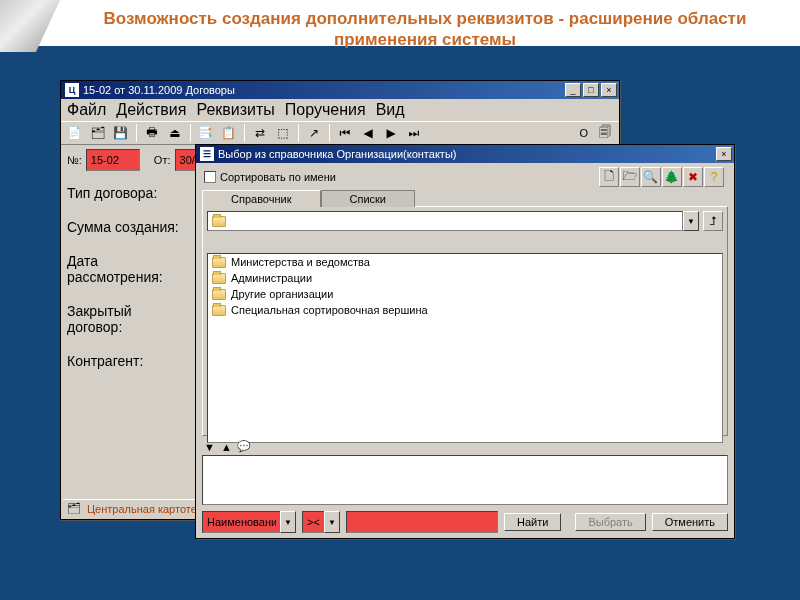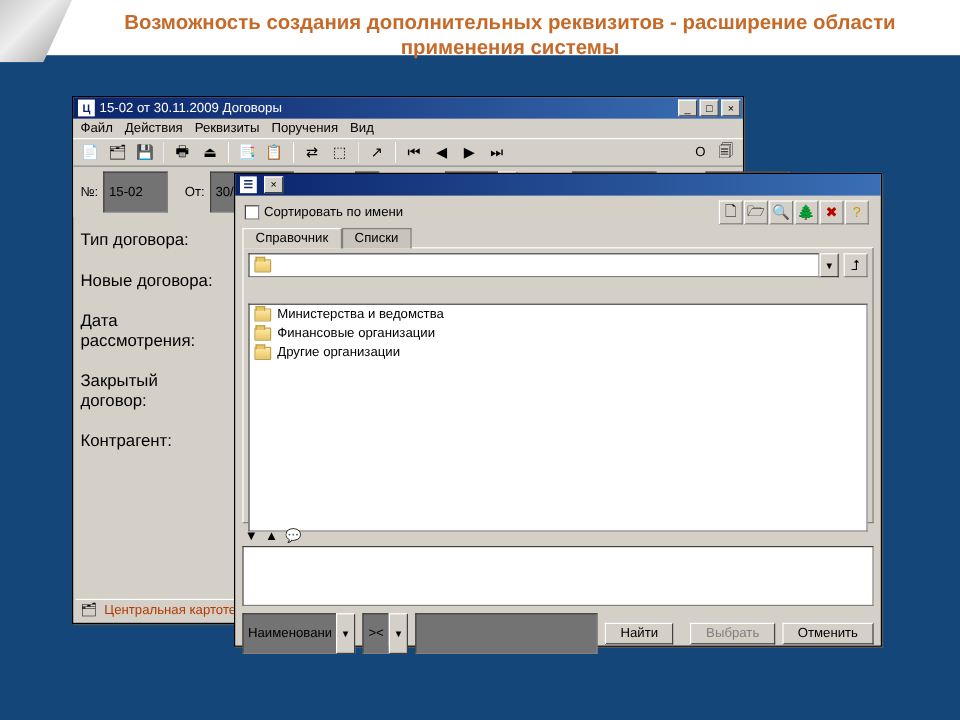--- a/index.html
+++ b/index.html
@@ -72,21 +72,21 @@
     border-right-color: #404040; border-bottom-color: #404040;
     margin-left: 2px;
     display: inline-flex; align-items: center; justify-content: center;
     color: #000; font-size: 9px; font-family: Arial;
     cursor: pointer;
   }
   .menubar {
     display: flex;
     gap: 10px;
     padding: 2px 6px;
-    font-size: 11px;
+    font-size: 16px;
     background: #d4d0c8;
   }
   .menubar span { cursor: pointer; }
   .toolbar {
     display: flex;
     align-items: center;
     gap: 3px;
     padding: 2px 4px;
     background: #d4d0c8;
     border-top: 1px solid #fff;
@@ -104,24 +104,24 @@
   .fieldrow {
     display: flex;
     align-items: center;
     gap: 4px;
     padding: 4px 6px;
     background: #d4d0c8;
     font-size: 11px;
   }
   .fieldrow label { white-space: nowrap; }
   .txt-in {
-    background: #737373;
+    background: #ef4444;
     border: 1px solid #808080;
     border-top-color: #404040; border-left-color:#404040;
-    height: 34px;
+    height: 22px;
     padding: 0 4px;
     font-size: 11px;
     font-family: inherit;
   }
   .combo {
     display: inline-flex;
     align-items: stretch;
     justify-content: space-between;
   }
   .combo .txt-in { border-right: none; }
@@ -167,21 +167,21 @@
     display: flex; gap: 1px;
   }
   .dlg-toolbar .tbtn { border:1px solid #fff; border-right-color:#808080; border-bottom-color:#808080; }
   .tabs {
     display: flex;
     align-items: flex-end;
     gap: 0;
     margin-top: 2px;
   }
   .tab {
-    padding: 2px 10px;
+    padding: 2px 28px;
     border: 1px solid #808080;
     border-bottom: none;
     background: #d4d0c8;
     font-size: 11px;
     cursor: pointer;
     position: relative;
     top: 1px;
   }
   .tab.active { background:#d4d0c8; border-top:1px solid #fff; border-left:1px solid #fff; z-index:2; }
   .tab:not(.active){ background:#c8c4bc; }
@@ -292,35 +292,36 @@
         <span class="combo-btn">▼</span>
       </span>
       <label style="margin-left:8px">План:</label>
       <input class="txt-in" style="width: 70px;" value="00/00/0000">
       <label style="margin-left:6px">Факт:</label>
       <input class="txt-in" style="width: 70px;" value="00/00/0000">
     </div>
     <div class="main-body">
       <div class="side-labels">
         <div>Тип договора:</div>
-        <div>Новые договора:</div>
+        <div>Сумма создания:</div>
         <div>Дата рассмотрения:</div>
         <div>Закрытый договор:</div>
         <div>Контрагент:</div>
       </div>
     </div>
     <div class="statusbar">
       <span>🗂</span>
       <span class="status-text">Центральная картотека</span>
     </div>
   </div>
 
   <div class="win win-dialog">
     <div class="titlebar">
       <span class="t-icon">☰</span>
+      <span class="title-text">Выбор из справочника Организации(контакты)</span>
       <span class="win-btn">×</span>
     </div>
     <div class="dlg-body">
       <div class="chk-row">
         <span class="chk"></span>
         <span>Сортировать по имени</span>
       </div>
       <div class="dlg-toolbar">
         <span class="tbtn">🗋</span>
         <span class="tbtn">🗁</span>
@@ -343,25 +344,29 @@
           </span>
           <span class="tbtn" style="border:1px solid #fff;border-right-color:#808080;border-bottom-color:#808080">⮥</span>
         </div>
         <div class="listview">
           <div class="lv-item">
               <span class="folder-icon"></span>
               <span>Министерства и ведомства</span>
             </div>
           <div class="lv-item">
               <span class="folder-icon"></span>
-              <span>Финансовые организации</span>
+              <span>Администрации</span>
             </div>
           <div class="lv-item">
               <span class="folder-icon"></span>
               <span>Другие организации</span>
+            </div>
+          <div class="lv-item">
+              <span class="folder-icon"></span>
+              <span>Специальная сортировочная вершина</span>
             </div>
         </div>
       </div>
       <div class="nav-tri">
         <span class="tri-btn">▼</span>
         <span class="tri-btn">▲</span>
         <span class="tri-btn" style="color:#c90">💬</span>
       </div>
       <div class="notes"></div>
       <div class="btm-row">

